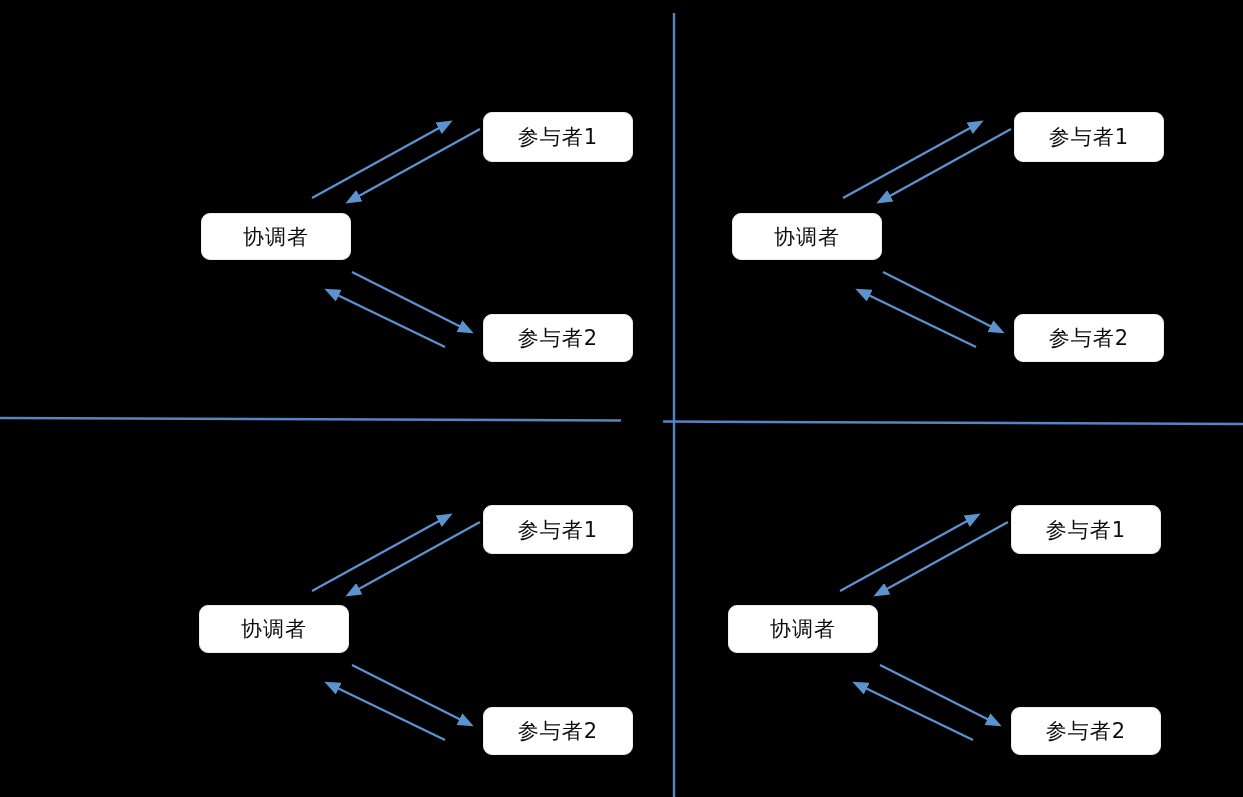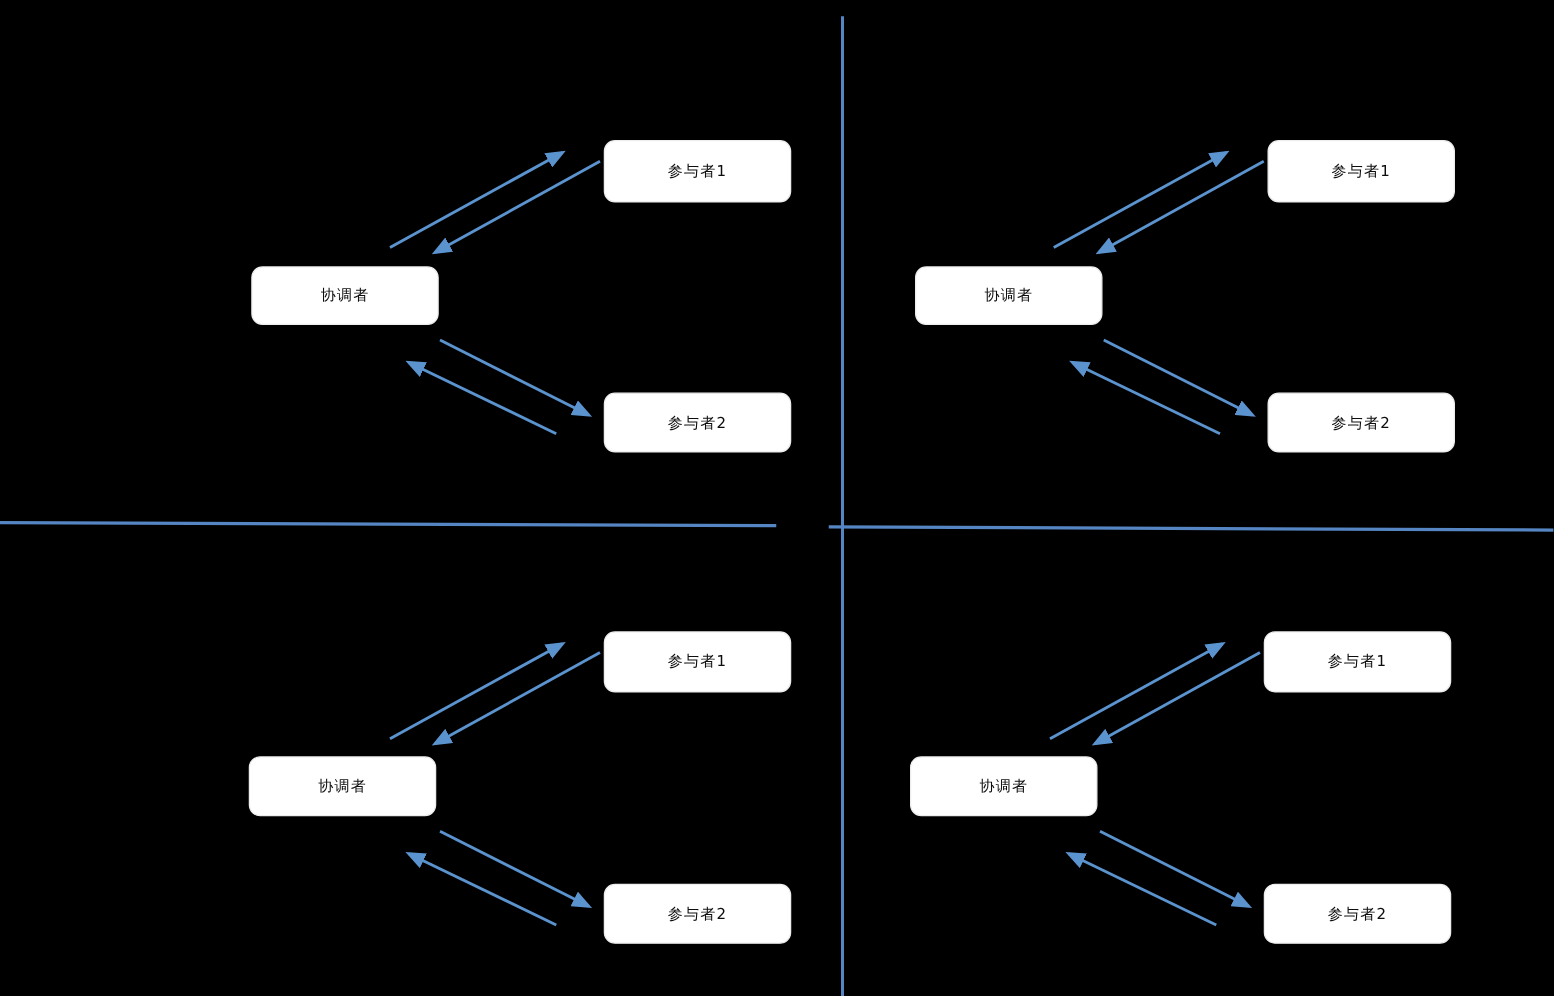--- a/index.html
+++ b/index.html
@@ -24,21 +24,21 @@
   }
   .node {
     position: absolute;
     background: #ffffff;
     border: 1px solid #ededed;
     border-radius: 9px;
     display: flex;
     align-items: center;
     justify-content: center;
     color: #0d0d0d;
-    font-size: 12px;
+    font-size: 21px;
     letter-spacing: 1px;
     box-sizing: border-box;
     white-space: nowrap;
   }
 </style>
 </head>
 <body>
 
 <div class="canvas">
 

